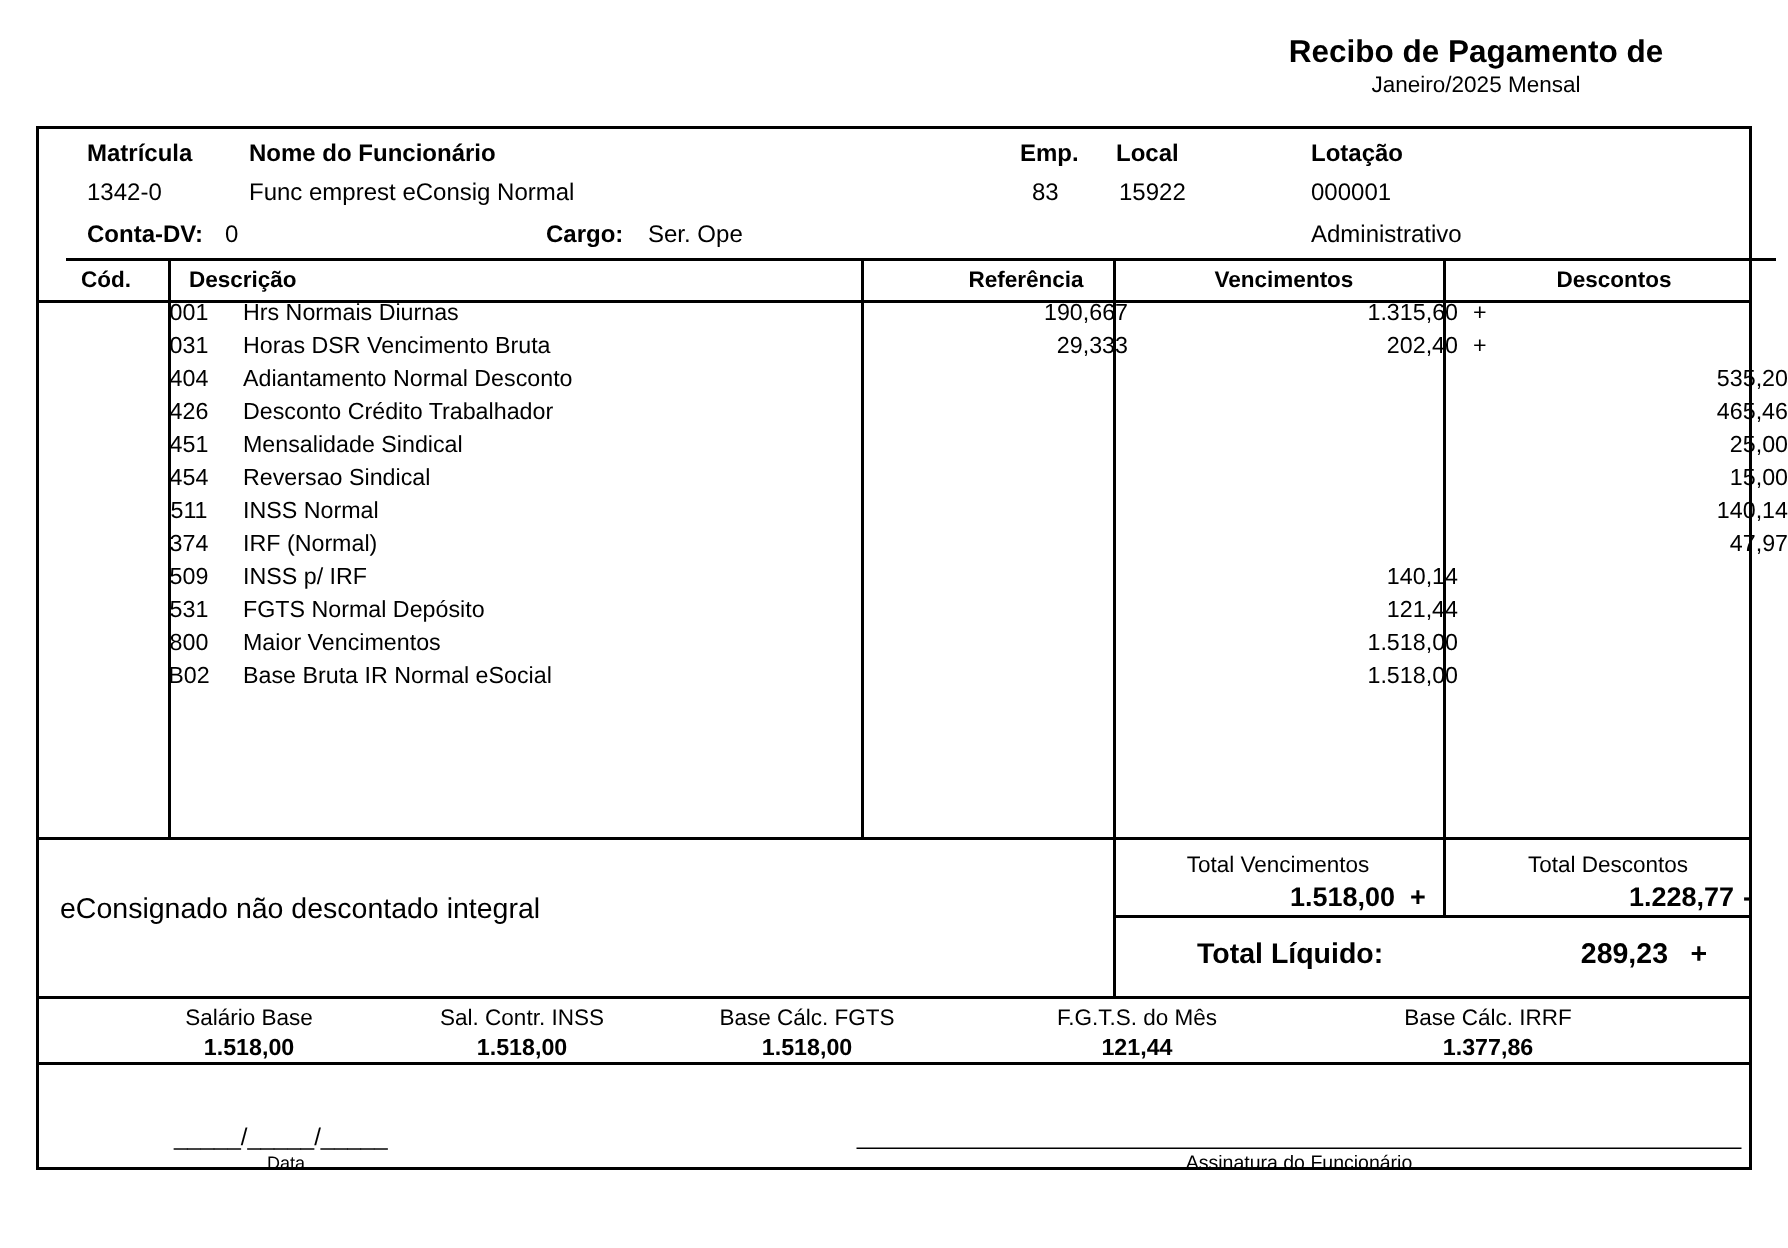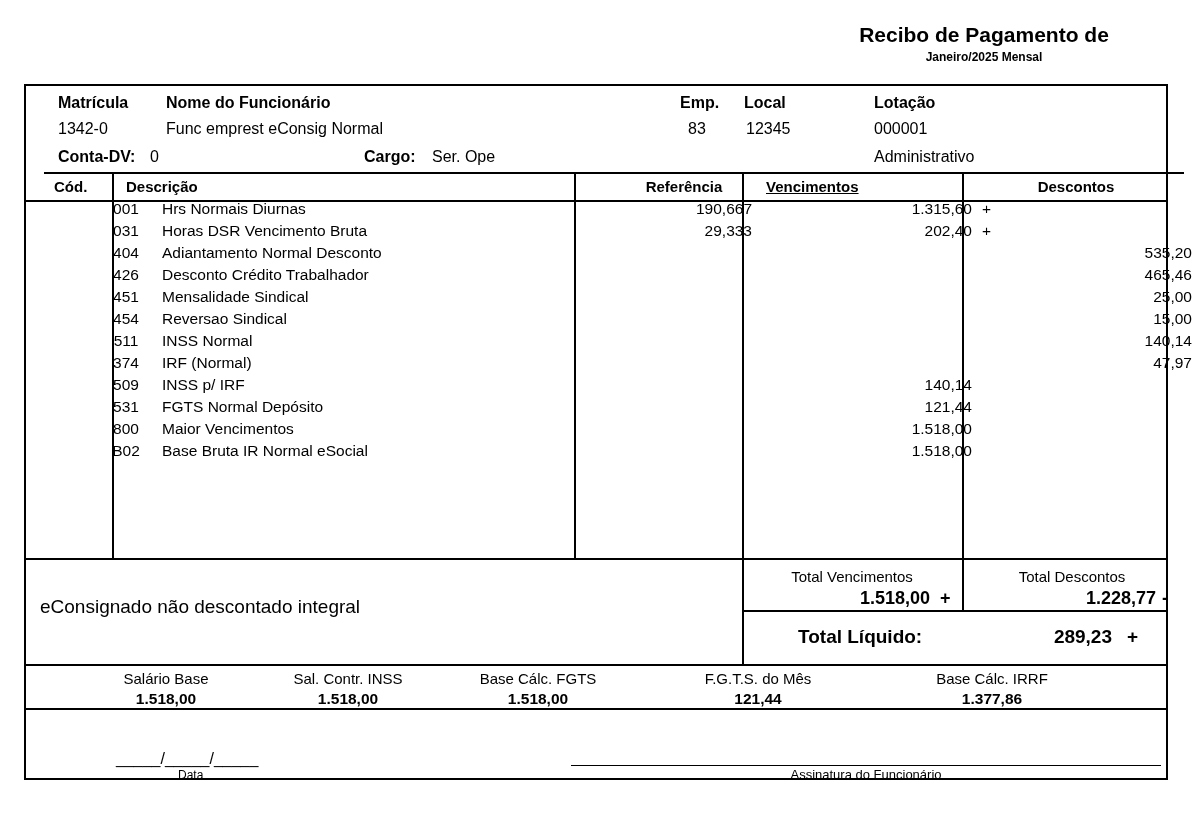--- a/index.html
+++ b/index.html
@@ -46,22 +46,22 @@
     top: 2px;
     width: 400px;
     text-align: center;
     font-size: 21px;
     font-weight: bold;
     line-height: 22px;
     color: #000;
   }
   .receipt-title .line2 {
     display: block;
-    font-size: 12px;
-    font-weight: bold;
+    font-size: 15px;
+    font-weight: normal;
   }
 
   
   .frame {
     position: absolute;
     left: 24px;
     top: 84px;
     width: 1144px;
     height: 696px;
     border: 2px solid #000;
@@ -295,41 +295,41 @@
       <div class="emp-block">
         <div class="cell b" style="left:14px; top:8px;">Matrícula</div>
         <div class="cell b" style="left:122px; top:8px;">Nome do Funcionário</div>
         <div class="cell b" style="left:636px; top:8px;">Emp.</div>
         <div class="cell b" style="left:700px; top:8px;">Local</div>
         <div class="cell b" style="left:830px; top:8px;">Lotação</div>
 
         <div class="cell" style="left:14px; top:34px;">1342-0</div>
         <div class="cell" style="left:122px; top:34px;">Func emprest eConsig Normal</div>
         <div class="cell" style="left:644px; top:34px;">83</div>
-        <div class="cell" style="left:702px; top:34px;">12345</div>
+        <div class="cell" style="left:702px; top:34px;">15922</div>
         <div class="cell" style="left:830px; top:34px;">000001</div>
 
         <div class="cell b" style="left:14px; top:62px;">Conta-DV:</div>
         <div class="cell" style="left:106px; top:62px;">0</div>
         <div class="cell b" style="left:320px; top:62px;">Cargo:</div>
         <div class="cell" style="left:388px; top:62px;">Ser. Ope</div>
         <div class="cell" style="left:830px; top:62px;">Administrativo</div>
       </div>
 
       <div class="items">
         <div class="items-head">
           <div class="vline" style="left:86px; height:384px;"></div>
           <div class="vline" style="left:548px; height:384px;"></div>
           <div class="vline" style="left:716px; height:384px;"></div>
           <div class="vline" style="left:936px; height:384px;"></div>
 
           <div class="th" style="left:28px;">Cód.</div>
           <div class="th" style="left:100px;">Descrição</div>
           <div class="th" style="left:588px; width:140px; text-align:center;">Referência</div>
-          <div class="th" style="left:740px; width:180px; text-decoration:underline;">Vencimentos</div>
+          <div class="th" style="left:740px; width:180px; text-align:center;">Vencimentos</div>
           <div class="th" style="left:960px; width:180px; text-align:center;">Descontos</div>
         </div>
 
         <div class="rows">
           <div class="row">
             <span class="c-cod">001</span>
             <span class="c-desc">Hrs Normais Diurnas</span>
             <span class="c-ref">190,667</span>
             <span class="c-ven">1.315,60</span>
             <span class="c-ven-sig">+</span>

